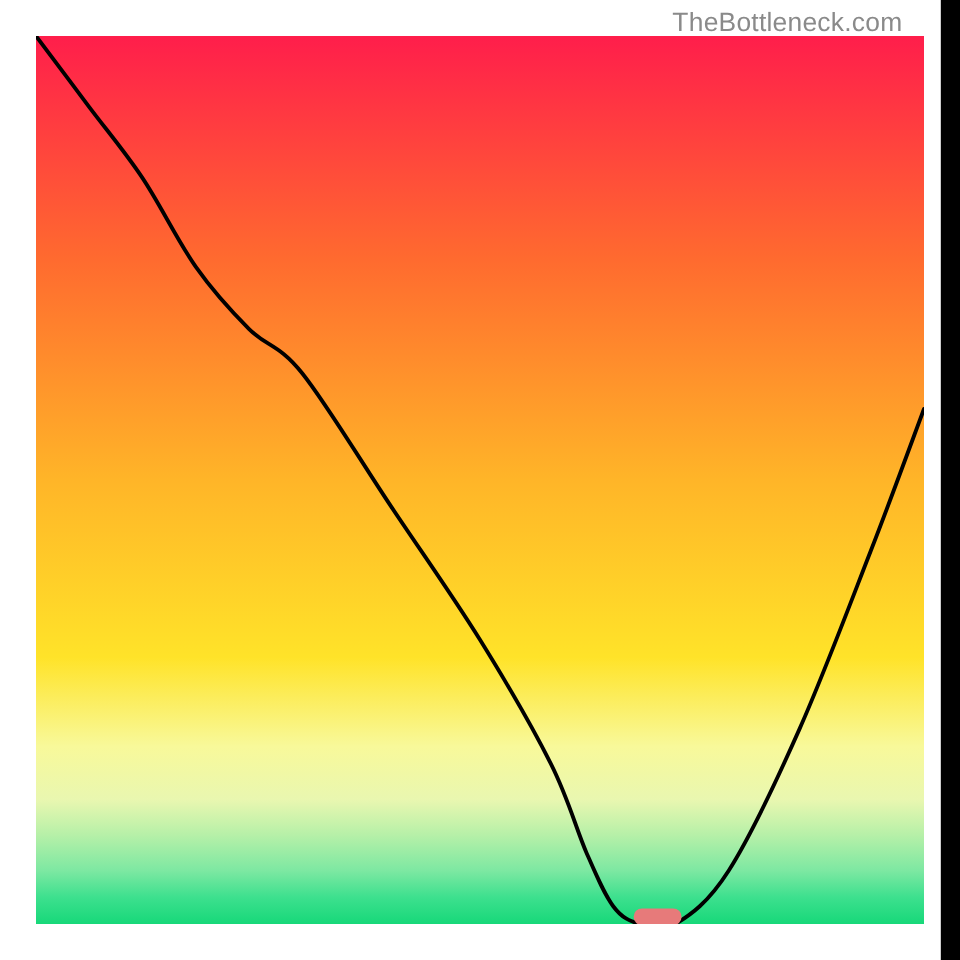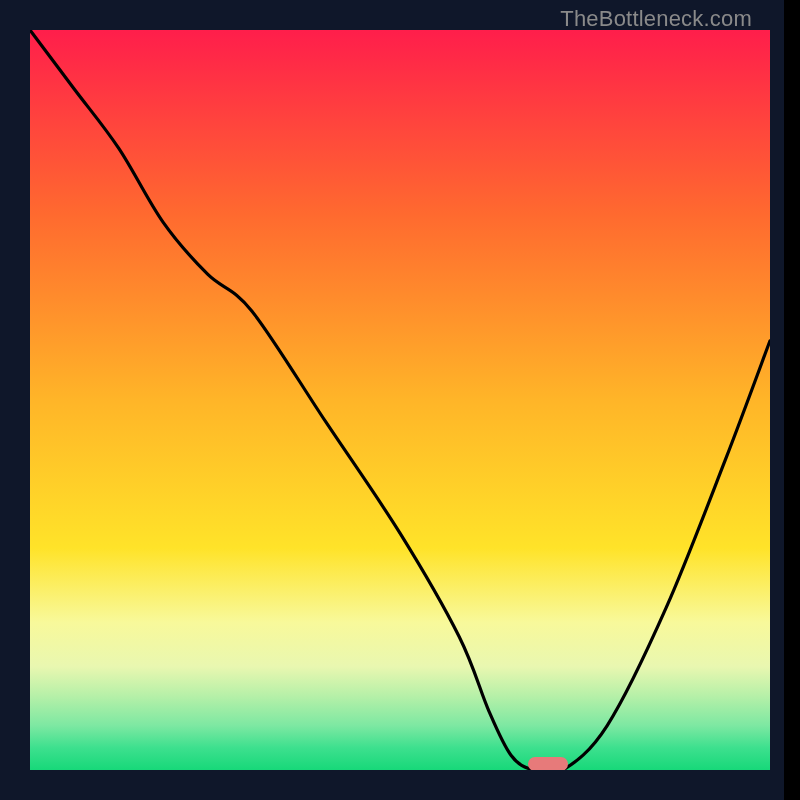--- a/index.html
+++ b/index.html
@@ -9,21 +9,21 @@
     height: 800px;
     background: #000;
     overflow: hidden;
   }
   .frame {
     position: absolute;
     left: 0;
     top: 0;
     width: 784px;
     height: 800px;
-    background: #0f172a;
+    background: #ffffff;
     text-align: right;
   }
   .plot-area {
     position: absolute;
     left: 30px;
     top: 30px;
     width: 740px;
     height: 740px;
     overflow: hidden;
   }

